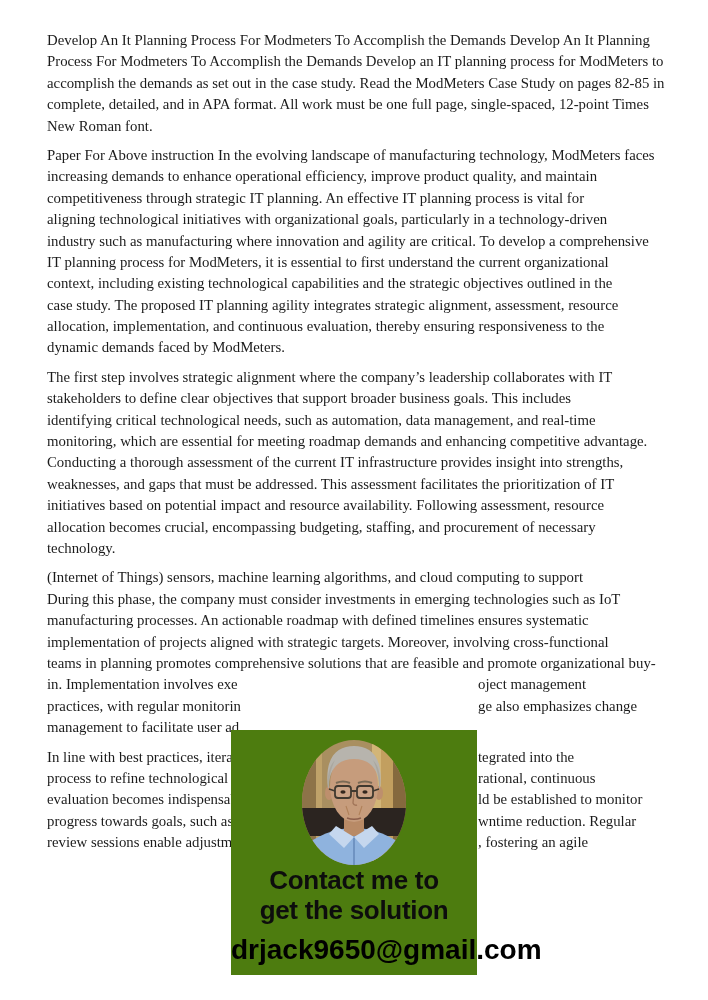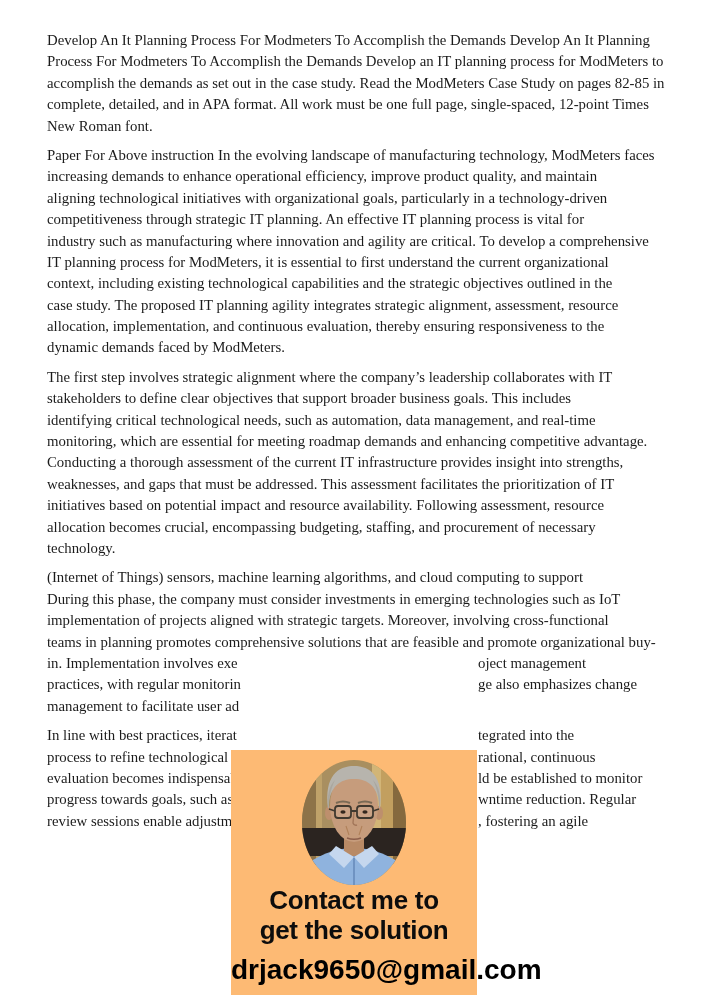--- a/index.html
+++ b/index.html
@@ -26,23 +26,22 @@
   }
   .frag-right{
     position:absolute;
     left:431px;top:0;
     white-space:nowrap;
   }
   .promo-card{
     position:absolute;
     left:231px;top:730px;
     width:246px;height:245px;
-    background:#fdba74;
+    background:#4d7c0f;
     z-index:10;
-    margin-top:20px;
   }
   .photo{
     position:absolute;
     left:50%;top:10px;
     transform:translateX(-50%);
     width:104px;height:125px;
   }
   .headline{
     position:absolute;
     top:135px;left:0;right:0;
@@ -73,22 +72,22 @@
       <div class="para">
         <div class="line">Develop An It Planning Process For Modmeters To Accomplish the Demands Develop An It Planning</div>
         <div class="line">Process For Modmeters To Accomplish the Demands Develop an IT planning process for ModMeters to</div>
         <div class="line">accomplish the demands as set out in the case study. Read the ModMeters Case Study on pages 82-85 in</div>
         <div class="line">complete, detailed, and in APA format. All work must be one full page, single-spaced, 12-point Times</div>
         <div class="line">New Roman font.</div>
       </div>
       <div class="para">
         <div class="line">Paper For Above instruction In the evolving landscape of manufacturing technology, ModMeters faces</div>
         <div class="line">increasing demands to enhance operational efficiency, improve product quality, and maintain</div>
+        <div class="line">competitiveness through strategic IT planning. An effective IT planning process is vital for</div>
         <div class="line">aligning technological initiatives with organizational goals, particularly in a technology-driven</div>
-        <div class="line">competitiveness through strategic IT planning. An effective IT planning process is vital for</div>
         <div class="line">industry such as manufacturing where innovation and agility are critical. To develop a comprehensive</div>
         <div class="line">IT planning process for ModMeters, it is essential to first understand the current organizational</div>
         <div class="line">context, including existing technological capabilities and the strategic objectives outlined in the</div>
         <div class="line">case study. The proposed IT planning agility integrates strategic alignment, assessment, resource</div>
         <div class="line">allocation, implementation, and continuous evaluation, thereby ensuring responsiveness to the</div>
         <div class="line">dynamic demands faced by ModMeters.</div>
       </div>
       <div class="para">
         <div class="line">The first step involves strategic alignment where the company’s leadership collaborates with IT</div>
         <div class="line">stakeholders to define clear objectives that support broader business goals. This includes</div>
@@ -96,20 +95,21 @@
         <div class="line">monitoring, which are essential for meeting roadmap demands and enhancing competitive advantage.</div>
         <div class="line">Conducting a thorough assessment of the current IT infrastructure provides insight into strengths,</div>
         <div class="line">weaknesses, and gaps that must be addressed. This assessment facilitates the prioritization of IT</div>
         <div class="line">initiatives based on potential impact and resource availability. Following assessment, resource</div>
         <div class="line">allocation becomes crucial, encompassing budgeting, staffing, and procurement of necessary</div>
         <div class="line">technology.</div>
       </div>
       <div class="para">
         <div class="line">(Internet of Things) sensors, machine learning algorithms, and cloud computing to support</div>
         <div class="line">During this phase, the company must consider investments in emerging technologies such as IoT</div>
+        <div class="line">manufacturing processes. An actionable roadmap with defined timelines ensures systematic</div>
         <div class="line">implementation of projects aligned with strategic targets. Moreover, involving cross-functional</div>
         <div class="line">teams in planning promotes comprehensive solutions that are feasible and promote organizational buy-</div>
         <div class="line"><span class="frag-left">in. Implementation involves exe</span><span class="frag-right">oject management</span></div>
         <div class="line"><span class="frag-left">practices, with regular monitorin</span><span class="frag-right">ge also emphasizes change</span></div>
         <div class="line"><span class="frag-left">management to facilitate user ad</span></div>
       </div>
       <div class="para">
         <div class="line"><span class="frag-left">In line with best practices, iterat</span><span class="frag-right">tegrated into the</span></div>
         <div class="line"><span class="frag-left">process to refine technological s</span><span class="frag-right">rational, continuous</span></div>
         <div class="line"><span class="frag-left">evaluation becomes indispensab</span><span class="frag-right">ld be established to monitor</span></div>

